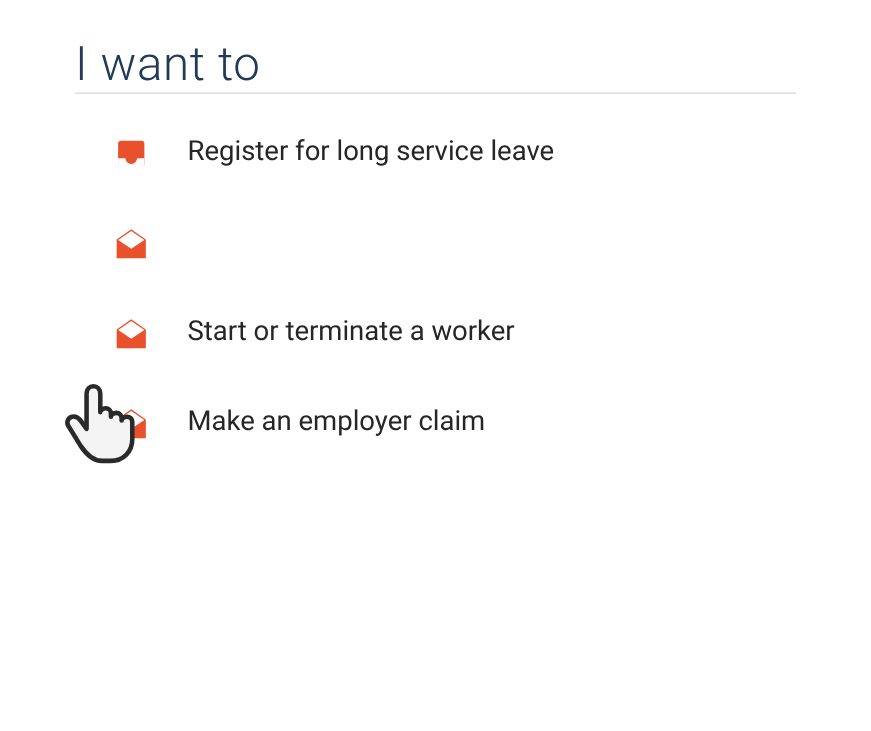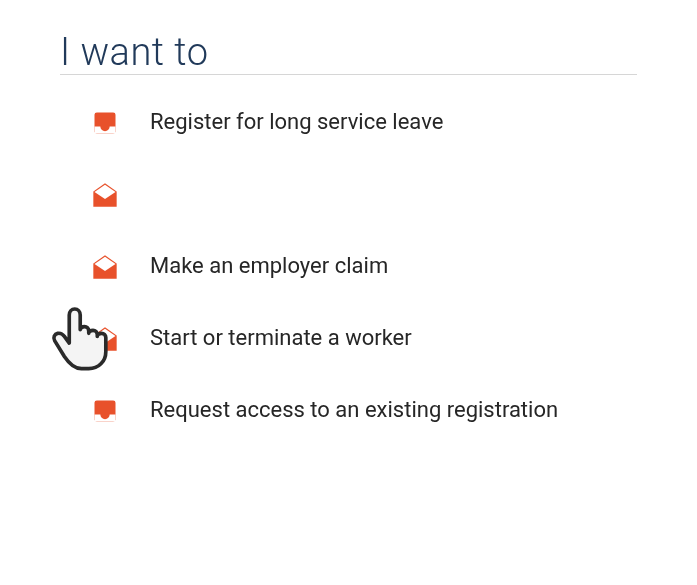--- a/index.html
+++ b/index.html
@@ -81,37 +81,28 @@
         </svg>
     </span>
   </li>
   <li class="list-item">
     <span class="icon-wrap">
       <svg viewBox="0 0 24 24">
           <path d="M2 9 L12 2 L22 9 L22 22 L2 22 Z" fill="#e8512b"></path>
           <path d="M3 9.5 L12 3.2 L21 9.5 L12 15.5 Z" fill="#ffffff"></path>
         </svg>
     </span>
-    <span class="item-label">Make an employer claim</span>
+    <span class="item-label">Start or terminate a worker</span>
   </li>
   <li class="list-item">
     <span class="icon-wrap">
       <svg viewBox="0 0 24 24">
           <path d="M2 9 L12 2 L22 9 L22 22 L2 22 Z" fill="#e8512b"></path>
           <path d="M3 9.5 L12 3.2 L21 9.5 L12 15.5 Z" fill="#ffffff"></path>
         </svg>
     </span>
-    <span class="item-label">Start or terminate a worker</span>
-  </li>
-  <li class="list-item">
-    <span class="icon-wrap">
-      <svg viewBox="0 0 24 24">
-          <rect x="3" y="3" width="18" height="18" rx="2" fill="#e8512b"></rect>
-          <path d="M3 15 L8 15 A4 4 0 0 0 16 15 L21 15 L21 21 L3 21 Z" fill="#ffffff"></path>
-        </svg>
-    </span>
-    <span class="item-label">Request access to an existing registration</span>
+    <span class="item-label">Make an employer claim</span>
   </li>
 </ul>
 
 <svg class="cursor-hand" viewBox="0 0 64 64">
   <path d="M24 14 C24 11 26 9 28.5 9 C31 9 33 11 33 14 L33 26 C33 25 34.5 23.5 36.5 23.5 C38.5 23.5 40 25 40 27 L40 29 C40 28 41.5 26.5 43.5 26.5 C45.5 26.5 47 28 47 30 L47 31.5 C47 30.5 48.5 29 50.5 29 C52.5 29 54 30.5 54 32.5 L54 44 C54 52 48 58 40 58 L34 58 C28 58 24 54 20 48 L12 35 C10.5 32.5 12 29.5 14.5 29 C16.5 28.6 18.5 29.5 20 31.5 L24 37 Z" fill="#f4f4f4" stroke="#2a2a2a" stroke-width="3" stroke-linejoin="round"></path>
 </svg>
 
 </body></html>

